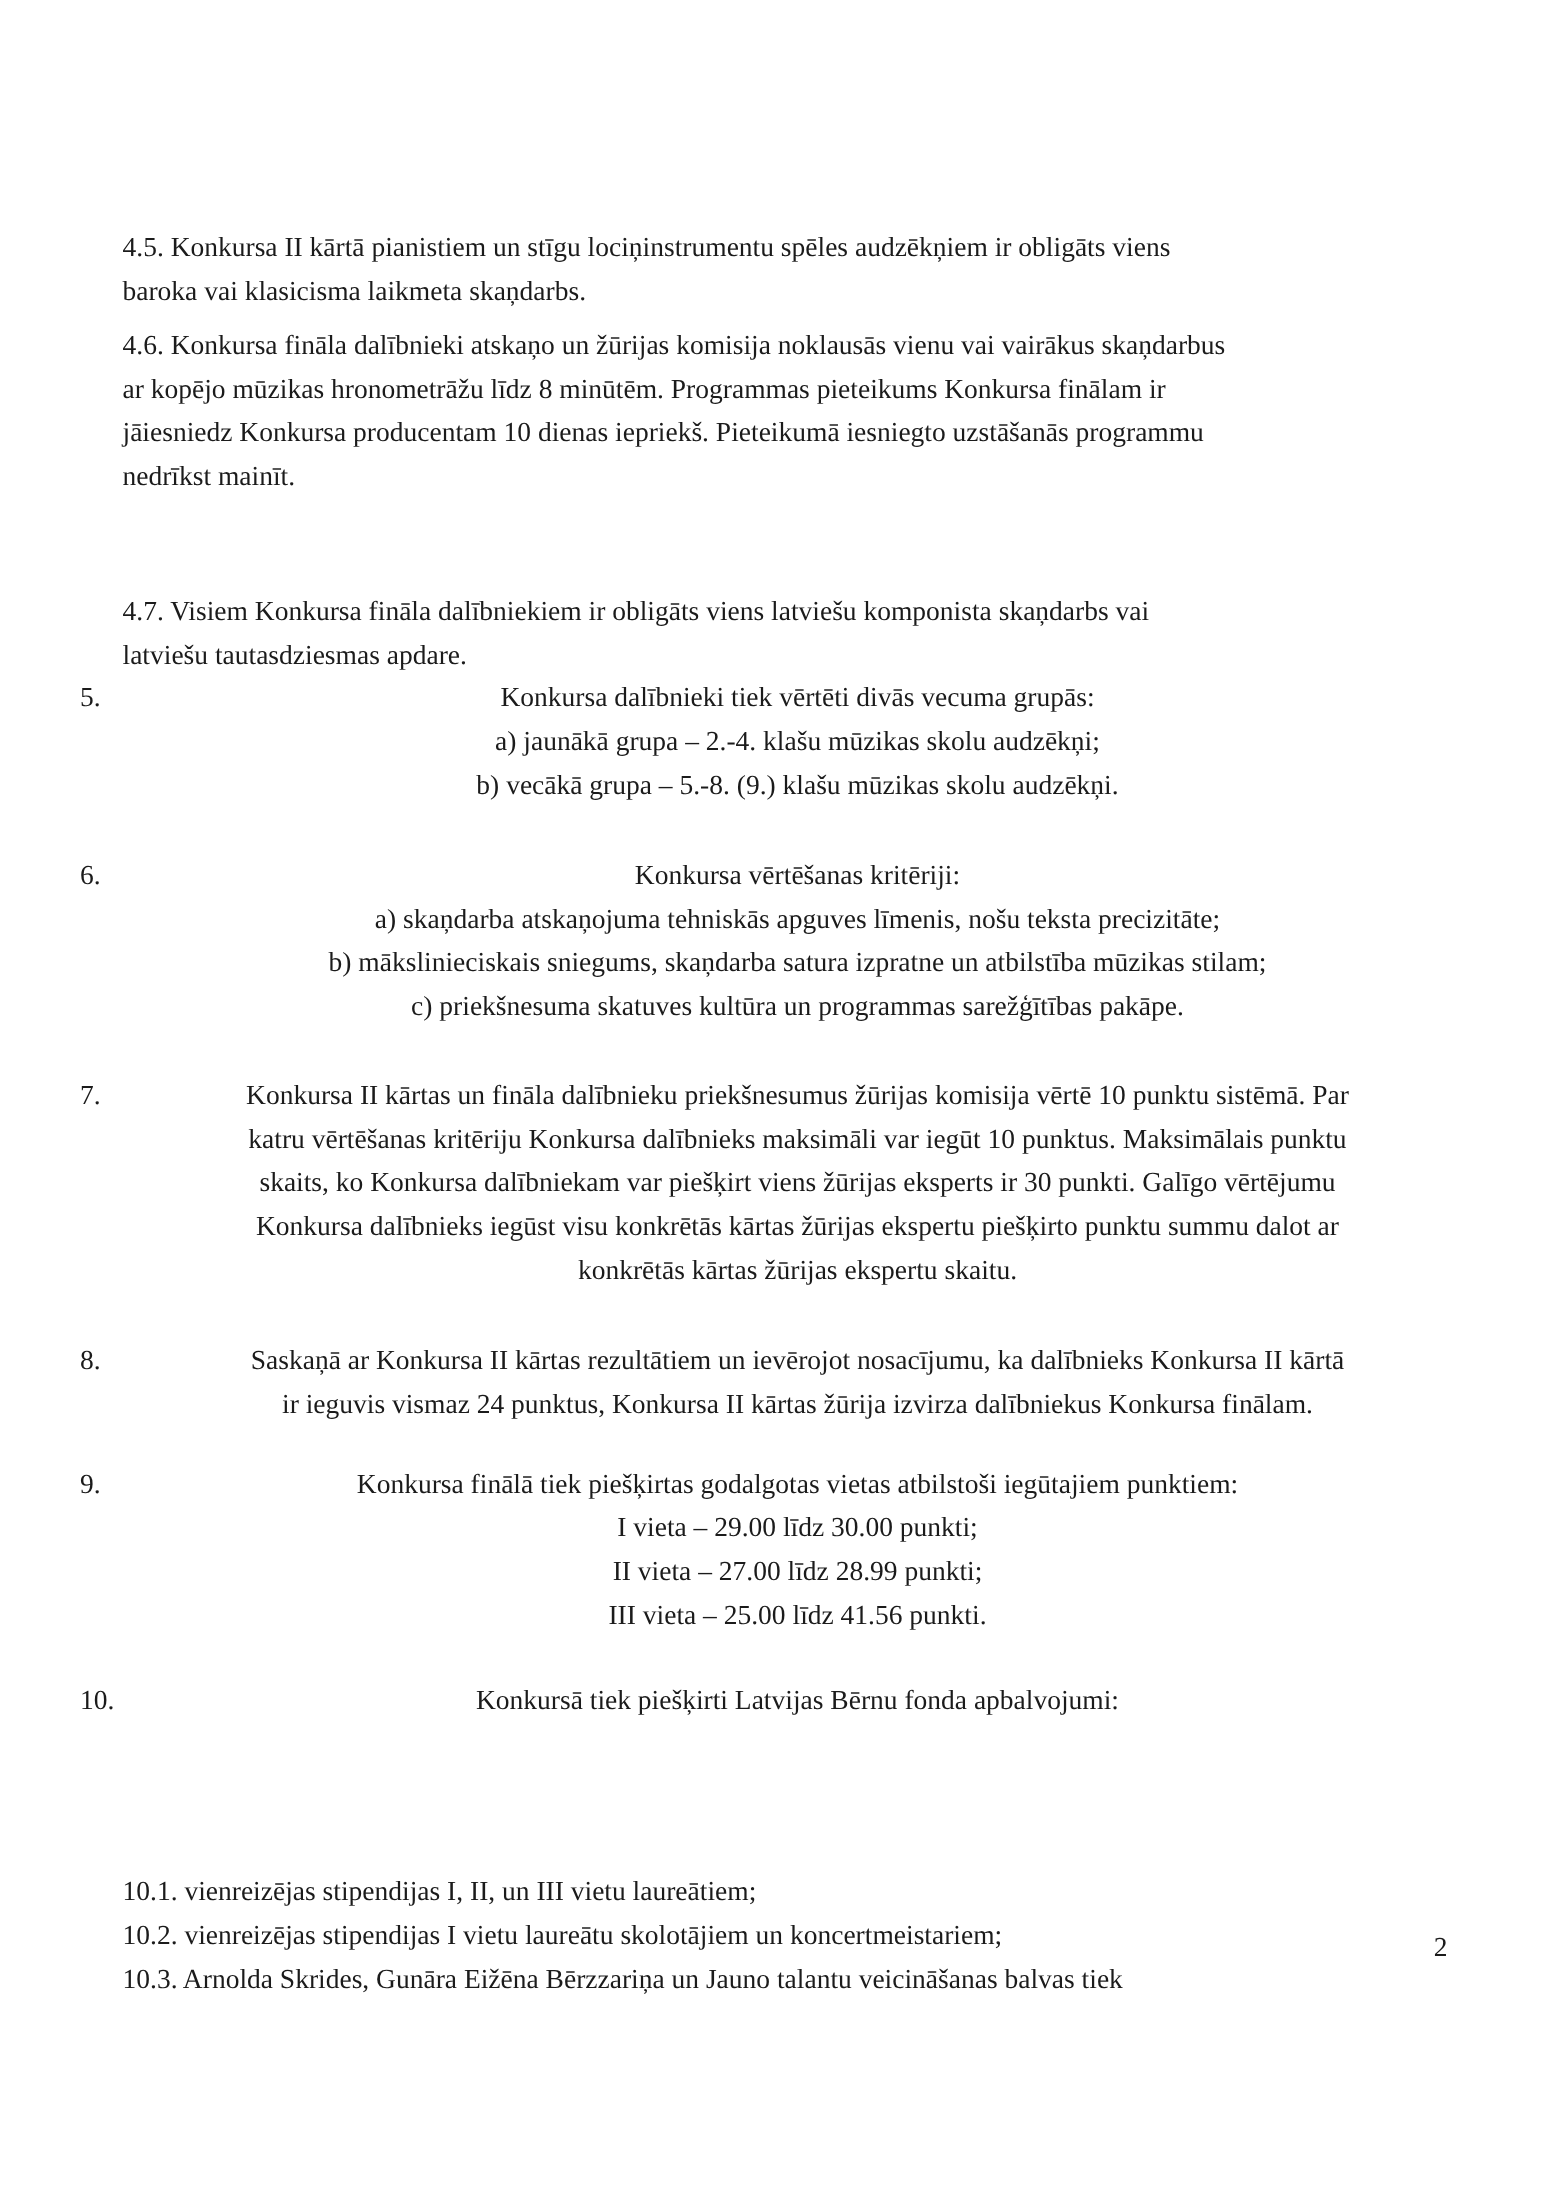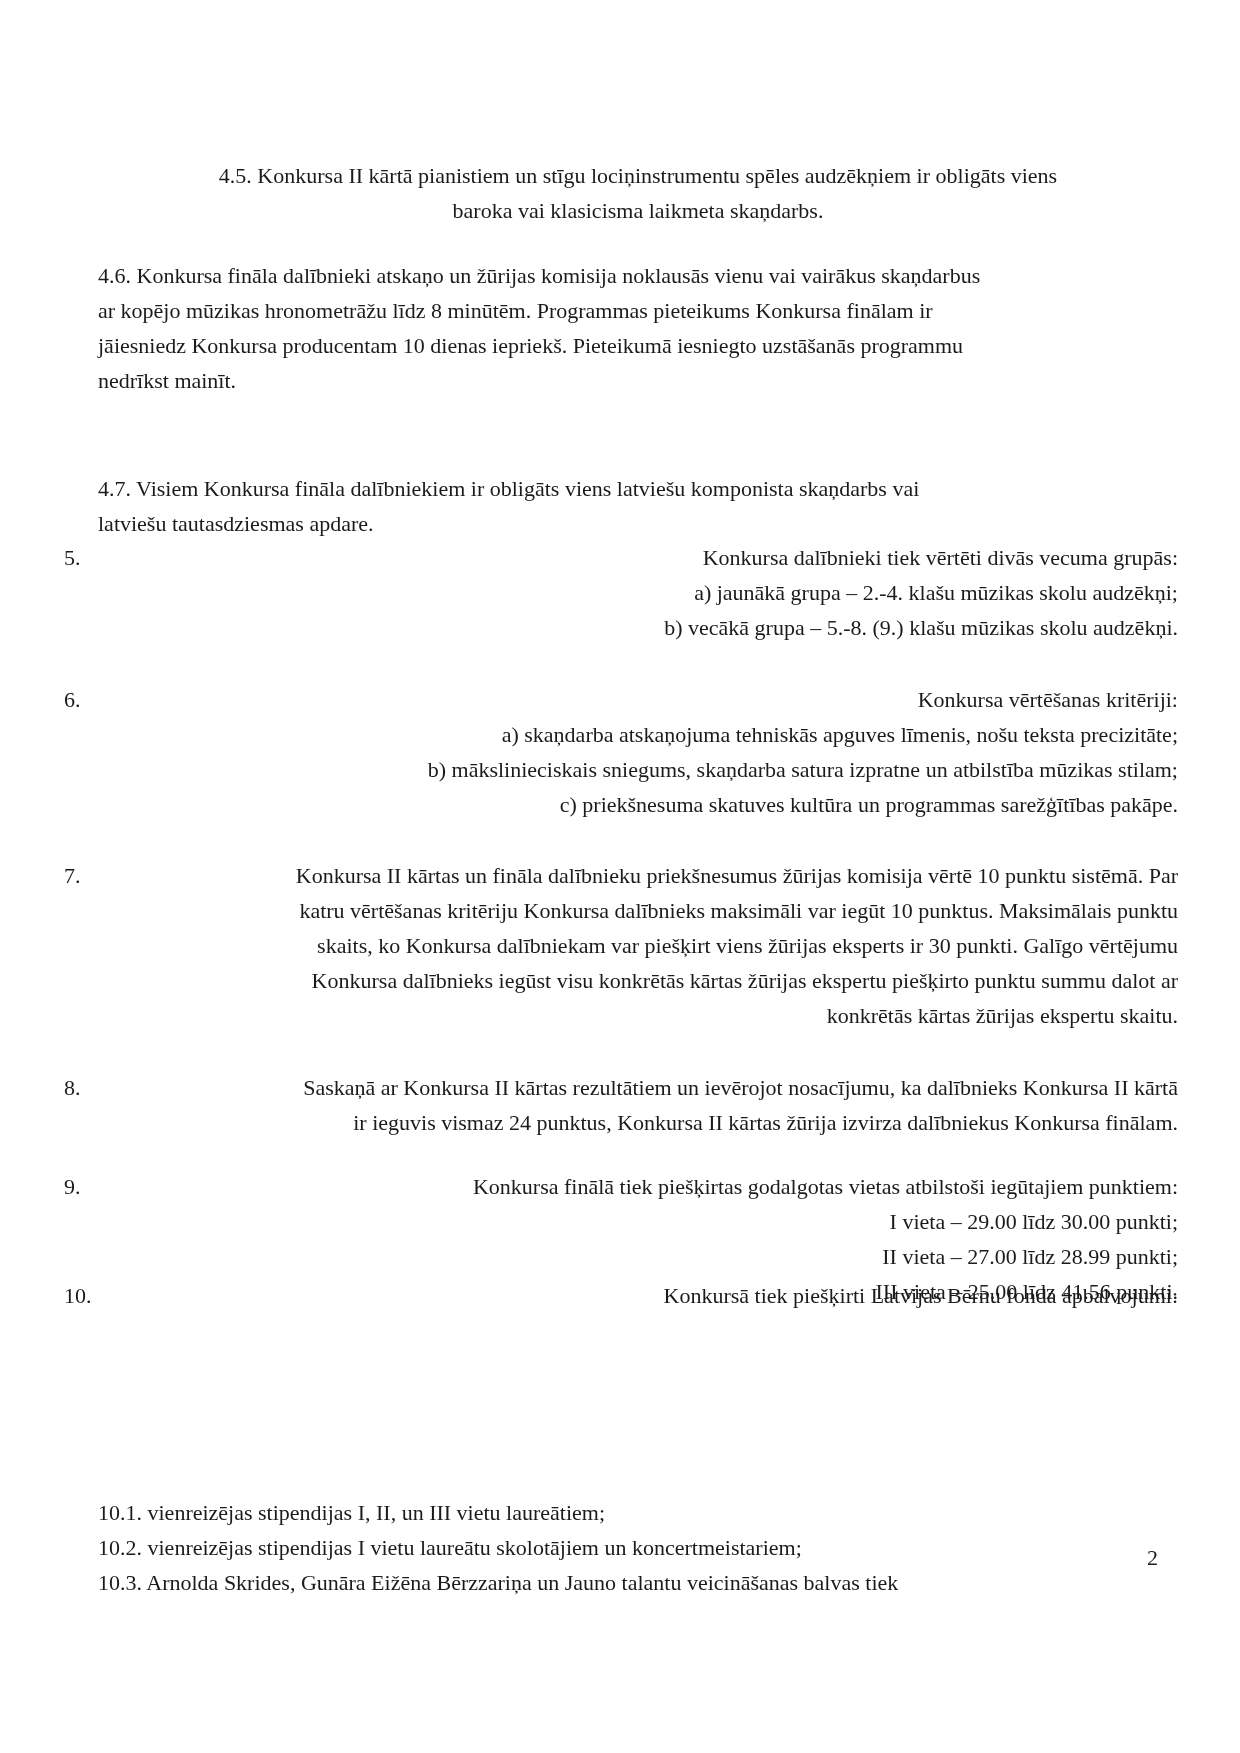--- a/index.html
+++ b/index.html
@@ -33,31 +33,31 @@
   }
   .item .num {
     position: absolute;
     left: 0;
     top: 0;
     white-space: nowrap;
   }
   .item .itext {
     margin-left: 34px;
     white-space: pre-line;
-    text-align: right;
+    text-align: center;
   }
-  .p45 { top: 158px; text-align: center; }
+  .p45 { top: 180px; }
   .p46 { top: 258px; }
   .p47 { top: 455px; margin-top: 16px; }
   .i5  { top: 540px; }
   .i6  { top: 682px; }
   .i7  { top: 858px; }
   .i8  { top: 1070px; }
   .i9  { top: 1169px; }
-  .i10 { top: 1278px; }
+  .i10 { top: 1342px; }
   .sub10 { top: 1495px; }
   .pageno {
     position: absolute;
     top: 1540px;
     left: 1147px;
     width: 40px;
     white-space: nowrap;
   }
 </style>
 </head>

